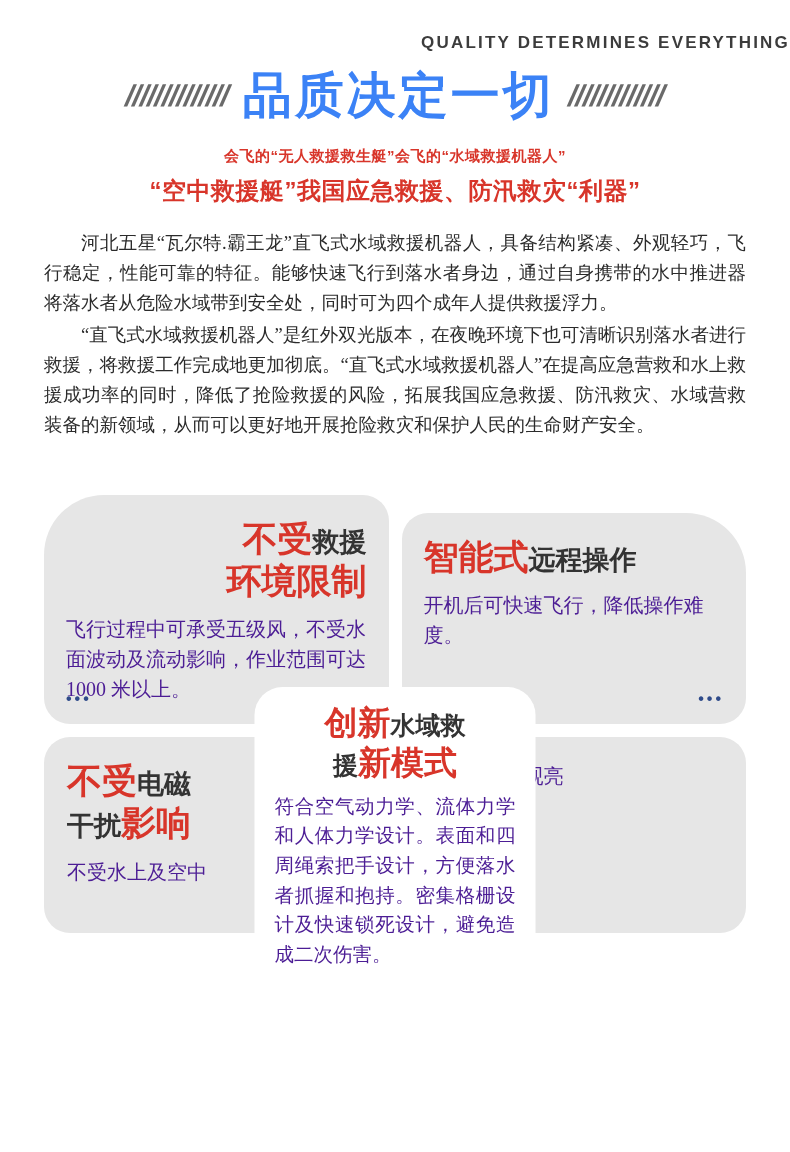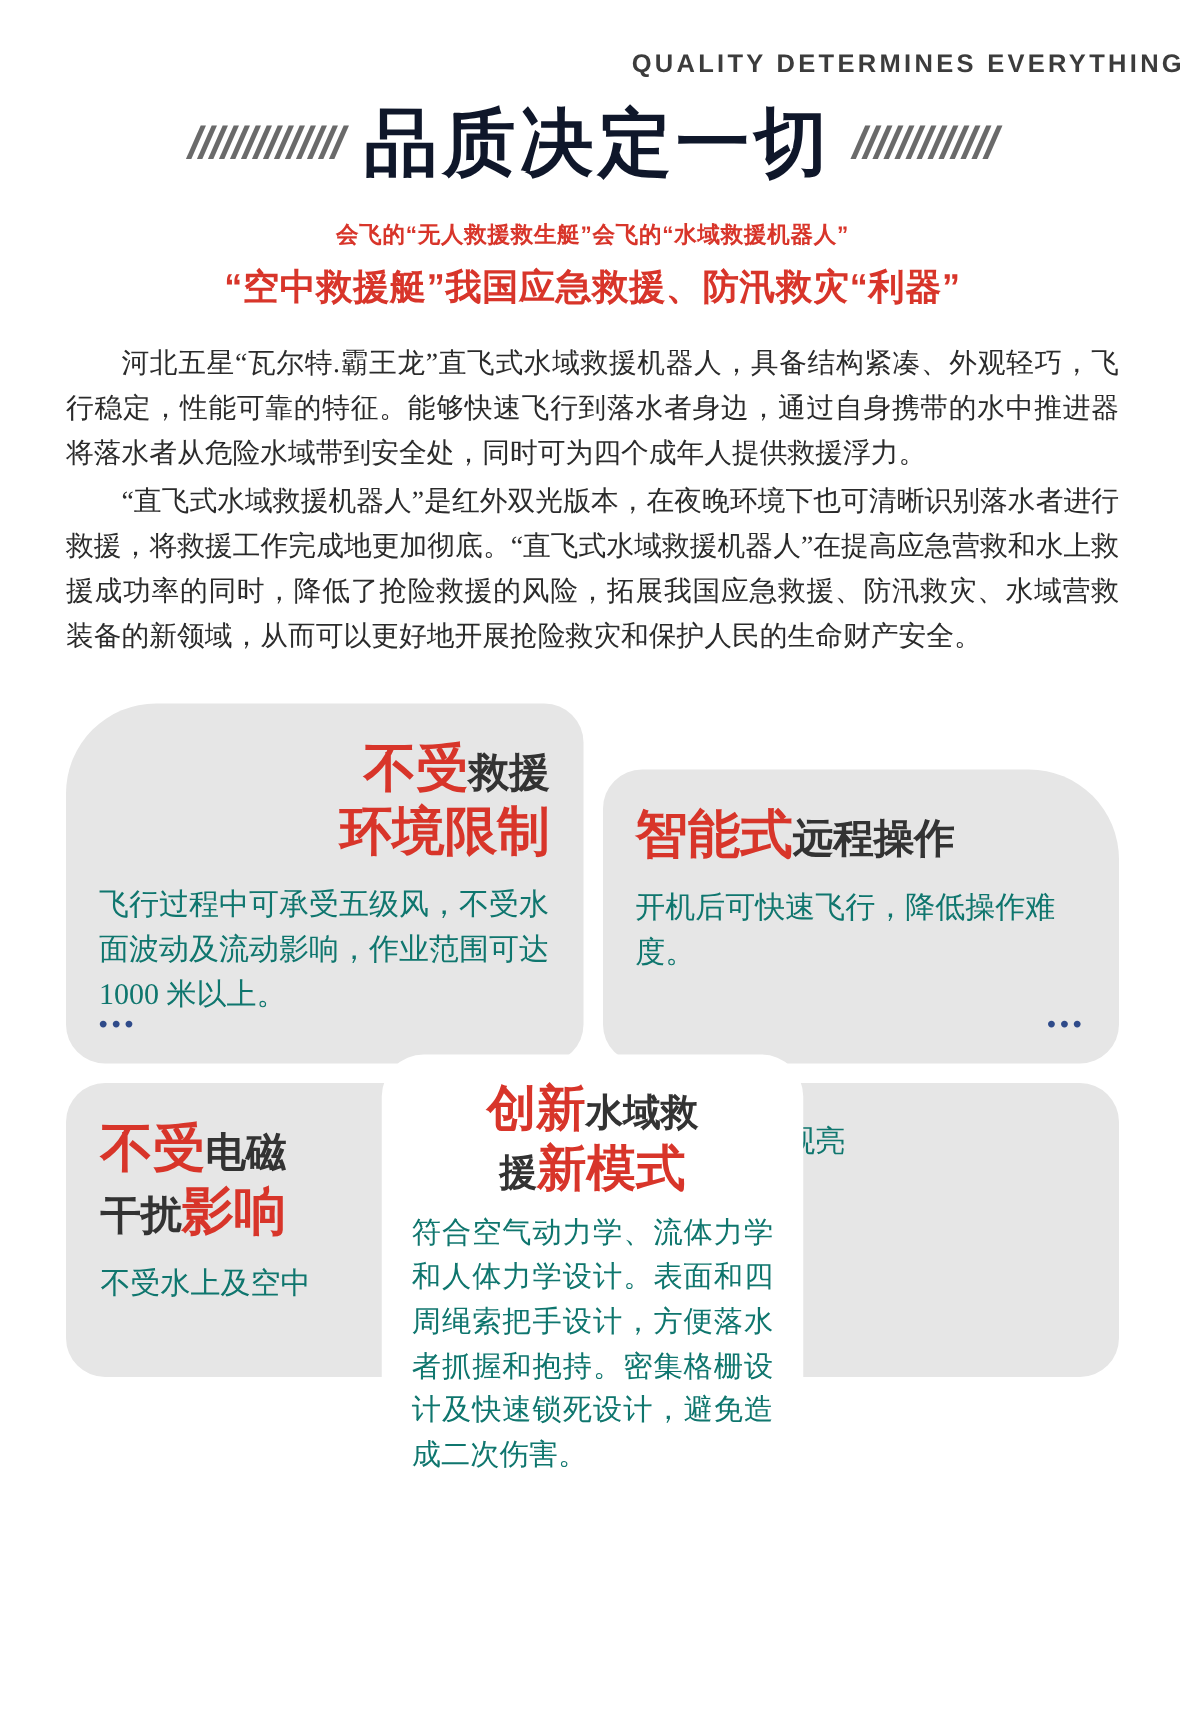--- a/index.html
+++ b/index.html
@@ -45,21 +45,21 @@
     color: #6a6a6a;
     letter-spacing: -1px;
     transform: skewX(-14deg);
     white-space: nowrap;
     font-family: "Liberation Sans", sans-serif;
   }
   .main-title {
     font-size: 49px;
     font-weight: bold;
     letter-spacing: 3px;
-    color: #0f172a;
+    color: #3b82f6;
     white-space: nowrap;
   }
 
   .sub-red {
     text-align: center;
     color: #d8352a;
     font-weight: bold;
     white-space: nowrap;
   }
   .sub-red.line1 {
@@ -98,21 +98,21 @@
     gap: 13px;
   }
   .card {
     background: #e6e6e6;
     border-radius: 26px;
     padding: 24px 22px 20px 22px;
     box-sizing: border-box;
     position: relative;
     min-height: 196px;
   }
-  .card.tl { border-top-left-radius: 60px; }
+  .card.tl { border-top-left-radius: 60px; margin-top: 26px; }
   .card.tr { border-top-right-radius: 60px; margin-top: 44px; }
   .card.bl { border-bottom-left-radius: 26px; padding-left: 23px; }
   .card.br { border-bottom-right-radius: 26px; }
 
   .card-head {
     font-weight: bold;
     line-height: 1.12;
     margin-bottom: 14px;
   }
   .card-head .big {
@@ -121,41 +121,41 @@
   }
   .card-head .small {
     color: #333333;
     font-size: 27px;
   }
   .card-head .row2 { display: block; margin-top: 3px; }
 
   .card-body {
     font-size: 20px;
     line-height: 1.5;
-    color: #0f766e;
+    color: #4c1d95;
     font-family: "Liberation Serif", serif;
   }
 
   .dots {
     position: absolute;
     bottom: 16px;
     left: 22px;
     color: #2f4b8a;
     font-size: 16px;
     letter-spacing: 3px;
     font-weight: bold;
   }
   .dots.right { left: auto; right: 22px; }
 
   
   .center-card {
     position: absolute;
     left: 50%;
     transform: translateX(-50%);
-    top: 234px;
+    top: 218px;
     width: 281px;
     background: #ffffff;
     border-radius: 28px;
     padding: 18px 20px 20px 20px;
     box-sizing: border-box;
     z-index: 5;
   }
   .center-card .card-head { text-align: center; margin-bottom: 10px; }
   .center-card .card-head .big { font-size: 33px; }
   .center-card .card-head .small { font-size: 25px; }

